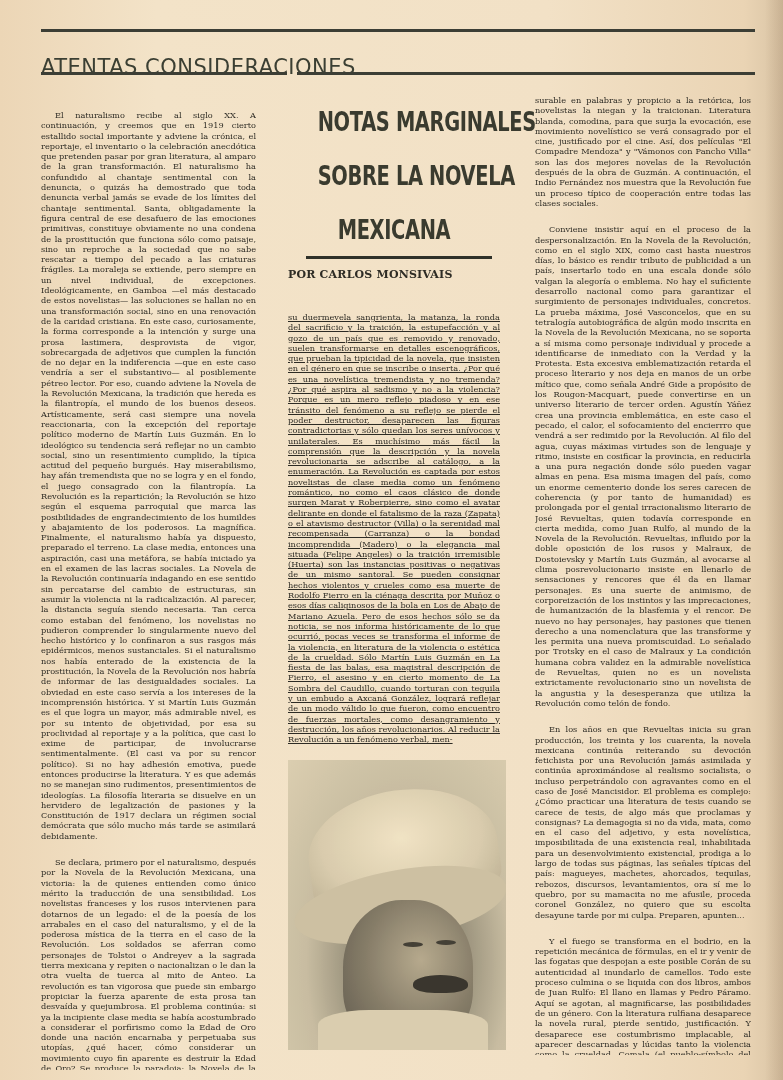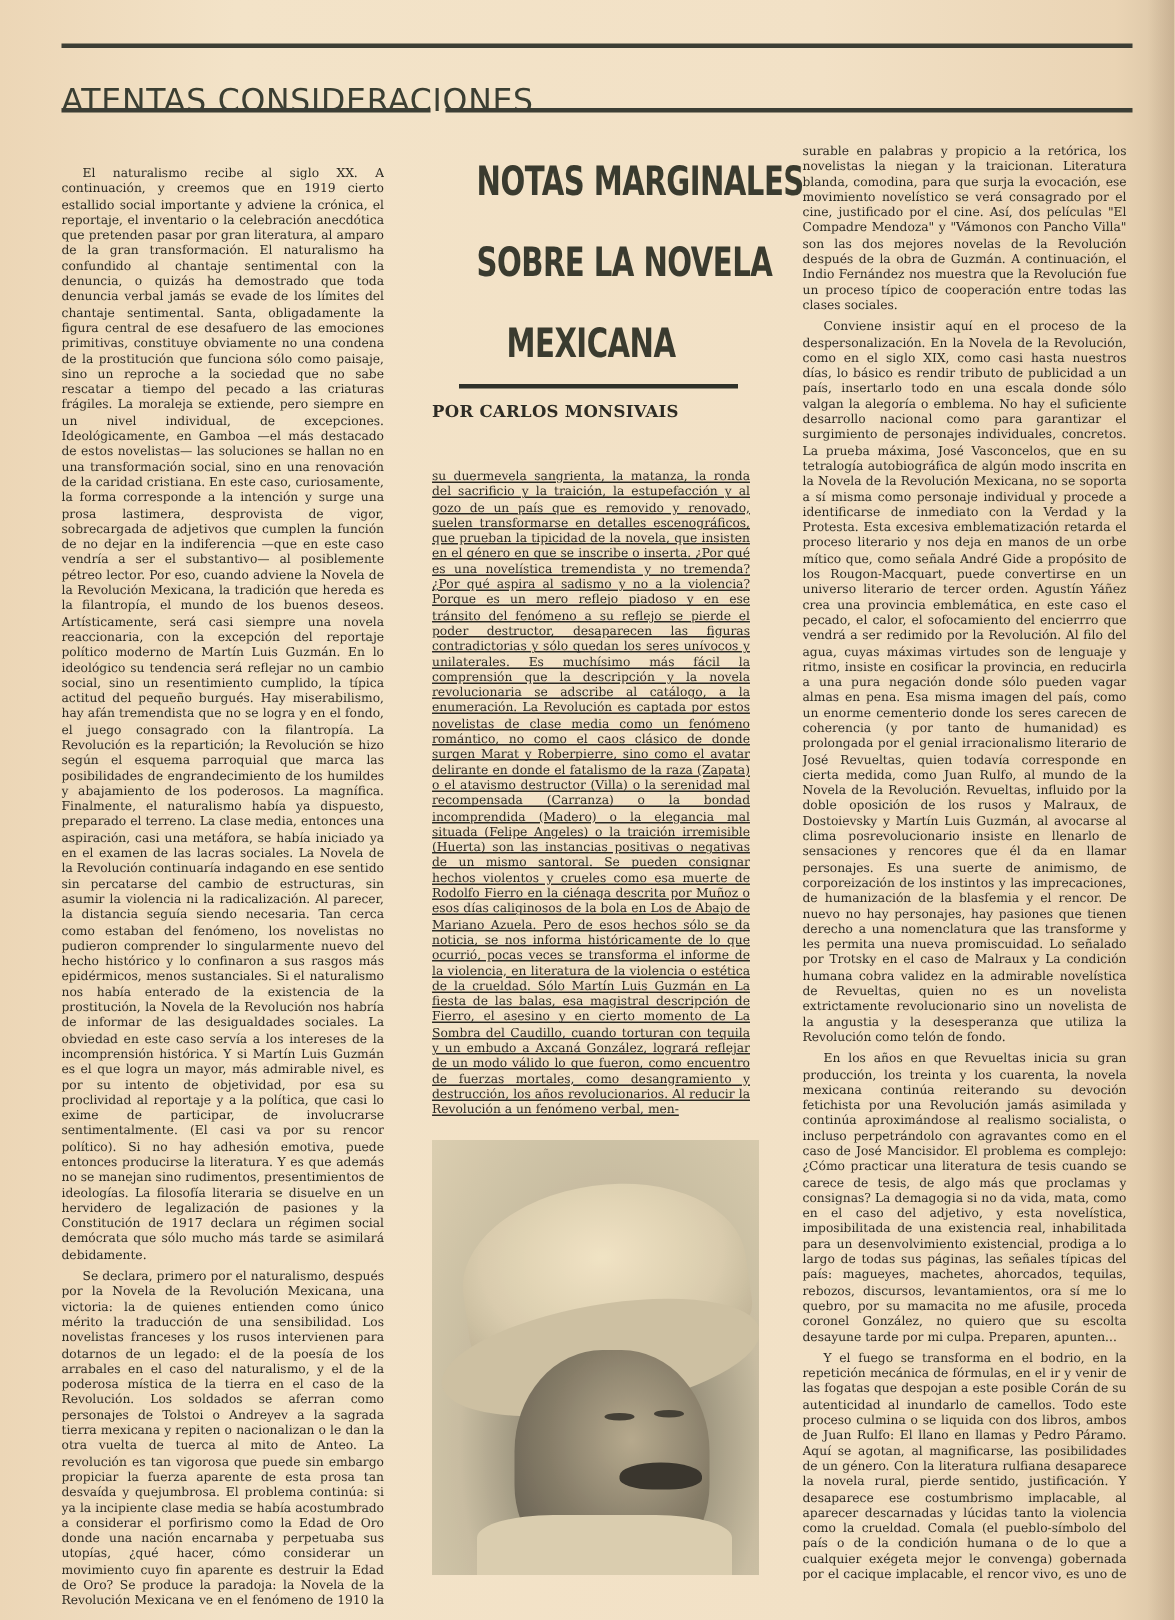--- a/index.html
+++ b/index.html
@@ -24,21 +24,21 @@
       font-family: "DejaVu Sans", sans-serif; font-size: 21px; letter-spacing: 0.5px;
       color: #3b3f33; font-weight: normal; transform: scaleX(1.0);
       white-space: nowrap;
       margin-top: 18px;
     }
     .col {
       position: absolute; font-size: 8.2px; line-height: 10.3px;
       text-align: justify; color: #2d2b24;
     }
     .col p { margin: 0; text-indent: 14px; }
-    .col p + p { margin-top: 4px; }
+    .col p + p { margin-top: 16px; }
     .col-1 { left: 41px; top: 110px; width: 215px; height: 960px; overflow: hidden; }
     .col-2 { left: 288px; top: 312px; width: 212px; height: 100px; overflow: hidden; }
     .col-2 p { text-indent: 0; text-decoration: underline; }
     .col-3 { left: 535px; top: 95px; width: 216px; height: 960px; overflow: hidden; }
     .col-3 p.cont { text-indent: 0; }
     .headline {
       position: absolute; left: 288px; top: 95px; width: 212px; text-align: center;
       font-family: "DejaVu Sans", sans-serif; font-weight: bold; color: #3a3b2f;
       font-size: 27px; line-height: 54px; letter-spacing: -0.5px;
       transform: scaleX(0.72); transform-origin: center top;

